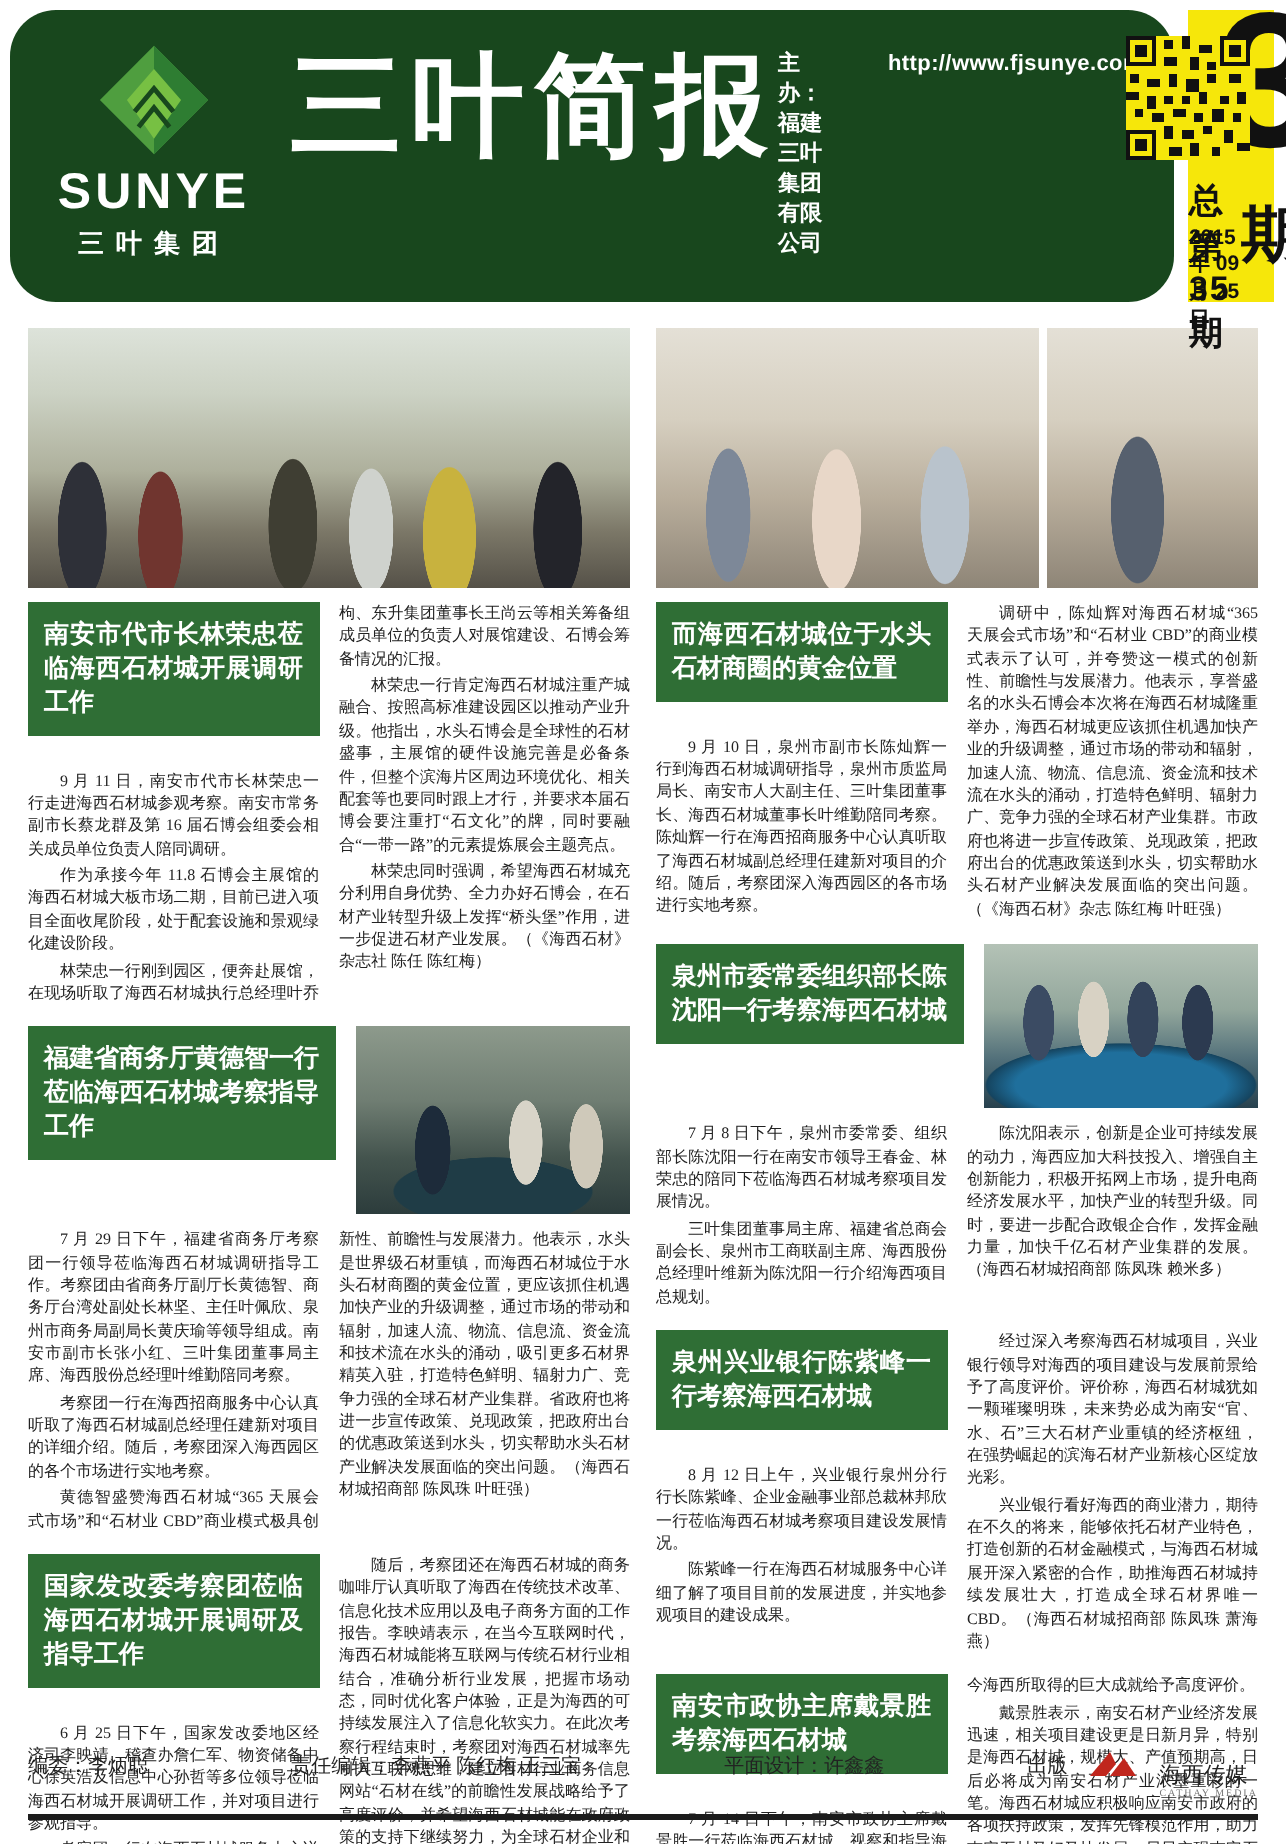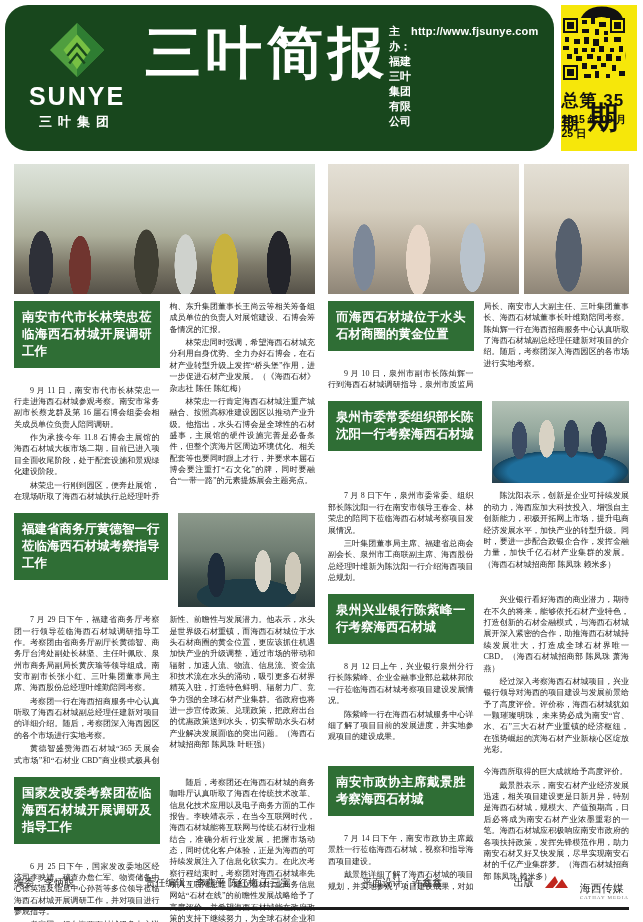--- a/index.html
+++ b/index.html
@@ -16,21 +16,21 @@
     padding:6px 10px 10px 8px;
     border-radius:23px;
   }
   .logo-block { width:128px; display:flex; flex-direction:column; align-items:center; }
   .logo-mark { width:58px; height:58px; margin-bottom:4px; }
   .logo-name { font-size:25px; font-weight:bold; letter-spacing:2px; line-height:1.05; }
   .logo-sub  { font-size:13px; font-weight:bold; letter-spacing:6px; margin-top:3px; }
   .masthead { flex:1; display:flex; flex-direction:row; justify-content:center; padding:0 6px 0 4px; }
   .masthead-title { font-size:56px; font-weight:bold; letter-spacing:5px; line-height:1.05; white-space:nowrap; }
   .masthead-rule { border-top:2px solid #fff; margin:7px 0 5px; }
-  .masthead-meta { display:flex; justify-content:center; align-items:baseline; font-size:11px; font-weight:bold; }
+  .masthead-meta { display:flex; justify-content:center; align-items:baseline; font-size:11px; font-weight:bold;gap:33px; }
   .masthead-meta .url { letter-spacing:0.2px; }
   .header-yellow {
     width:188px; background:#f6e70a; color:#111; position:relative;
   }
   .issue-number { position:absolute; left:14px; top:-12px; font-size:96px; font-weight:bold; line-height:1; }
   .issue-unit   { position:absolute; left:26px; top:92px; font-size:31px; font-weight:bold; }
   .qr { position:absolute; right:12px; top:13px; width:62px; height:62px; }
   .issue-total { position:absolute; right:10px; top:84px; font-size:17px; font-weight:bold; letter-spacing:1px; }
   .issue-date  { position:absolute; right:10px; top:108px; font-size:10.5px; font-weight:bold; }
   
@@ -182,22 +182,22 @@
 
     <div class="col">
 
       <article>
         <div class="photo ph-a"></div>
         <div class="flow">
           <h2 class="headline">南安市代市长林荣忠莅临海西石材城开展调研工作</h2>
           <p>9 月 11 日，南安市代市长林荣忠一行走进海西石材城参观考察。南安市常务副市长蔡龙群及第 16 届石博会组委会相关成员单位负责人陪同调研。</p>
           <p>作为承接今年 11.8 石博会主展馆的海西石材城大板市场二期，目前已进入项目全面收尾阶段，处于配套设施和景观绿化建设阶段。</p>
           <p>林荣忠一行刚到园区，便奔赴展馆，在现场听取了海西石材城执行总经理叶乔枸、东升集团董事长王尚云等相关筹备组成员单位的负责人对展馆建设、石博会筹备情况的汇报。</p>
+          <p>林荣忠一行肯定海西石材城注重产城融合、按照高标准建设园区以推动产业升级。他指出，水头石博会是全球性的石材盛事，主展馆的硬件设施完善是必备条件，但整个滨海片区周边环境优化、相关配套等也要同时跟上才行，并要求本届石博会要注重打“石文化”的牌，同时要融合“一带一路”的元素提炼展会主题亮点。</p>
           <p>林荣忠同时强调，希望海西石材城充分利用自身优势、全力办好石博会，在石材产业转型升级上发挥“桥头堡”作用，进一步促进石材产业发展。（《海西石材》杂志社 陈任 陈红梅）</p>
-          <p>林荣忠一行肯定海西石材城注重产城融合、按照高标准建设园区以推动产业升级。他指出，水头石博会是全球性的石材盛事，主展馆的硬件设施完善是必备条件，但整个滨海片区周边环境优化、相关配套等也要同时跟上才行，并要求本届石博会要注重打“石文化”的牌，同时要融合“一带一路”的元素提炼展会主题亮点。</p>
         </div>
       </article>
 
       <article>
         <div class="top-row">
           <h2 class="headline">福建省商务厅黄德智一行莅临海西石材城考察指导工作</h2>
           <div class="photo ph-b"></div>
         </div>
         <div class="flow">
           <p>7 月 29 日下午，福建省商务厅考察团一行领导莅临海西石材城调研指导工作。考察团由省商务厅副厅长黄德智、商务厅台湾处副处长林坚、主任叶佩欣、泉州市商务局副局长黄庆瑜等领导组成。南安市副市长张小红、三叶集团董事局主席、海西股份总经理叶维勤陪同考察。</p>
@@ -217,42 +217,43 @@
 
     </div>
 
     <div class="col">
 
       <article>
         <div class="photo ph-d"></div>
         <div class="flow">
           <h2 class="headline">而海西石材城位于水头石材商圈的黄金位置</h2>
           <p>9 月 10 日，泉州市副市长陈灿辉一行到海西石材城调研指导，泉州市质监局局长、南安市人大副主任、三叶集团董事长、海西石材城董事长叶维勤陪同考察。陈灿辉一行在海西招商服务中心认真听取了海西石材城副总经理任建新对项目的介绍。随后，考察团深入海西园区的各市场进行实地考察。</p>
+          <p>调研中，陈灿辉对海西石材城“365 天展会式市场”和“石材业 CBD”的商业模式表示了认可，并夸赞这一模式的创新性、前瞻性与发展潜力。他表示，享誉盛名的水头石博会本次将在海西石材城隆重举办，海西石材城更应该抓住机遇加快产业的升级调整，通过市场的带动和辐射，加速人流、物流、信息流、资金流和技术流在水头的涌动，打造特色鲜明、辐射力广、竞争力强的全球石材产业集群。市政府也将进一步宣传政策、兑现政策，把政府出台的优惠政策送到水头，切实帮助水头石材产业解决发展面临的突出问题。（《海西石材》杂志 陈红梅 叶旺强）</p>
         </div>
       </article>
 
       <article>
         <div class="top-row">
           <h2 class="headline">泉州市委常委组织部长陈沈阳一行考察海西石材城</h2>
           <div class="photo ph-e"></div>
         </div>
         <div class="flow">
           <p>7 月 8 日下午，泉州市委常委、组织部长陈沈阳一行在南安市领导王春金、林荣忠的陪同下莅临海西石材城考察项目发展情况。</p>
           <p>三叶集团董事局主席、福建省总商会副会长、泉州市工商联副主席、海西股份总经理叶维新为陈沈阳一行介绍海西项目总规划。</p>
           <p>陈沈阳表示，创新是企业可持续发展的动力，海西应加大科技投入、增强自主创新能力，积极开拓网上市场，提升电商经济发展水平，加快产业的转型升级。同时，要进一步配合政银企合作，发挥金融力量，加快千亿石材产业集群的发展。（海西石材城招商部 陈凤珠 赖米多）</p>
         </div>
       </article>
 
       <article>
         <div class="flow">
           <h2 class="headline">泉州兴业银行陈紫峰一行考察海西石材城</h2>
           <p>8 月 12 日上午，兴业银行泉州分行行长陈紫峰、企业金融事业部总裁林邦欣一行莅临海西石材城考察项目建设发展情况。</p>
           <p>陈紫峰一行在海西石材城服务中心详细了解了项目目前的发展进度，并实地参观项目的建设成果。</p>
+          <p>经过深入考察海西石材城项目，兴业银行领导对海西的项目建设与发展前景给予了高度评价。评价称，海西石材城犹如一颗璀璨明珠，未来势必成为南安“官、水、石”三大石材产业重镇的经济枢纽，在强势崛起的滨海石材产业新核心区绽放光彩。</p>
           <p>兴业银行看好海西的商业潜力，期待在不久的将来，能够依托石材产业特色，打造创新的石材金融模式，与海西石材城展开深入紧密的合作，助推海西石材城持续发展壮大，打造成全球石材界唯一 CBD。（海西石材城招商部 陈凤珠 萧海燕）</p>
-          <p>经过深入考察海西石材城项目，兴业银行领导对海西的项目建设与发展前景给予了高度评价。评价称，海西石材城犹如一颗璀璨明珠，未来势必成为南安“官、水、石”三大石材产业重镇的经济枢纽，在强势崛起的滨海石材产业新核心区绽放光彩。</p>
         </div>
       </article>
 
       <article>
         <div class="flow">
           <h2 class="headline">南安市政协主席戴景胜考察海西石材城</h2>
           <p>7 月 14 日下午，南安市政协主席戴景胜一行莅临海西石材城，视察和指导海西项目建设。</p>
           <p>戴景胜详细了解了海西石材城的项目规划，并实地参观了项目建设成果，对如今海西所取得的巨大成就给予高度评价。</p>
           <p>戴景胜表示，南安石材产业经济发展迅速，相关项目建设更是日新月异，特别是海西石材城，规模大、产值预期高，日后必将成为南安石材产业浓墨重彩的一笔。海西石材城应积极响应南安市政府的各项扶持政策，发挥先锋模范作用，助力南安石材又好又快发展，尽早实现南安石材的千亿产业集群梦。（海西石材城招商部 陈凤珠 赖米多）</p>
         </div>

